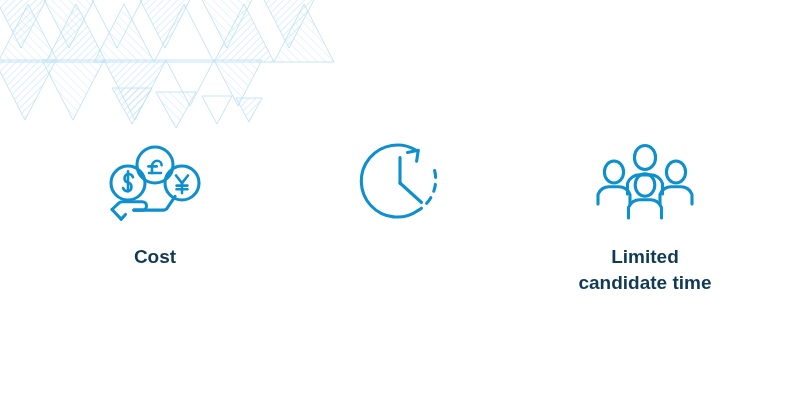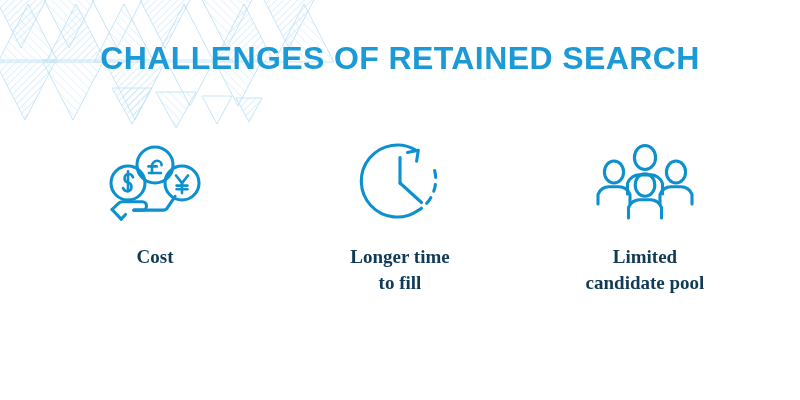--- a/index.html
+++ b/index.html
@@ -48,21 +48,20 @@
   
   .columns {
     position: absolute;
     left: 40px;
     top: 135px;
     width: 720px;
     display: flex;
     flex-direction: row;
     align-items: flex-start;
     justify-content: space-between;
-    font-family: Liberation Serif, serif;
   }
   .col {
     width: 230px;
     display: flex;
     flex-direction: column;
     align-items: center;
   }
   .icon-box {
     height: 95px;
     display: flex;
@@ -144,21 +143,20 @@
       <polygon points="166,60 214,60 190,106" fill="none"></polygon>
       <polygon points="214,60 262,60 238,106" fill="url(#hatch2)"></polygon>
 
       <polygon points="112,88 152,88 132,124" fill="url(#hatch)"></polygon>
       <polygon points="156,92 196,92 176,128" fill="url(#hatch2)"></polygon>
       <polygon points="202,96 232,96 217,124" fill="none"></polygon>
       <polygon points="236,98 262,98 249,122" fill="url(#hatch)"></polygon>
     </g>
   </svg>
 
-  <div class="title">CHALLENGES OF RETAINED SEARCH</div>
 
   <div class="columns">
 
     <div class="col">
       <div class="icon-box">
         <svg width="104" height="88" viewBox="0 0 104 88" xmlns="http://www.w3.org/2000/svg" fill="none" stroke="#0E90CE" stroke-width="3.1" stroke-linecap="round" stroke-linejoin="round">
 
           <circle cx="52" cy="26" r="18"></circle>
           <g stroke-width="2.6">
             <path d="M46 34 h12"></path>
@@ -196,41 +194,39 @@
           <path d="M62.5 13.6 A36 36 0 1 0 64 73.5"></path>
 
           <path d="M53.5 15.4 L64.3 13.2 L62.6 24.2"></path>
 
           <path d="M80.6 33.5 A36 36 0 0 1 64 73.5" stroke-dasharray="7 7"></path>
 
           <path d="M46 46 V20.5"></path>
           <path d="M46 46 L67.5 65.5"></path>
         </svg>
       </div>
-      <div class="col-label">Longer time
-to fill</div>
     </div>
 
     <div class="col">
       <div class="icon-box">
         <svg width="110" height="80" viewBox="0 0 110 80" xmlns="http://www.w3.org/2000/svg" fill="none" stroke="#0E90CE" stroke-width="3.1" stroke-linecap="round" stroke-linejoin="round">
 
           <ellipse cx="55" cy="14.5" rx="10.6" ry="12"></ellipse>
           <path d="M37.5 51 V40.5 a12.6 12.6 0 0 1 12.6 -8.6 h9.8 a12.6 12.6 0 0 1 12.6 8.6 V51"></path>
 
           <ellipse cx="24" cy="29" rx="9.6" ry="11"></ellipse>
           <path d="M8 61 V51.5 a11.6 11.6 0 0 1 11.6 -7.8 h8.8 a11.6 11.6 0 0 1 11.6 7.8 V61"></path>
 
           <ellipse cx="86" cy="29" rx="9.6" ry="11"></ellipse>
           <path d="M70 61 V51.5 a11.6 11.6 0 0 1 11.6 -7.8 h8.8 a11.6 11.6 0 0 1 11.6 7.8 V61"></path>
 
           <ellipse cx="55" cy="42" rx="9.8" ry="11.2"></ellipse>
           <path d="M38.5 75 V64.5 a11.8 11.8 0 0 1 11.8 -7.8 h9.4 a11.8 11.8 0 0 1 11.8 7.8 V75"></path>
         </svg>
       </div>
       <div class="col-label">Limited
-candidate pool</div>
+candidate time</div>
     </div>
 
   </div>
 
 
 </div>
 
 </body></html>

